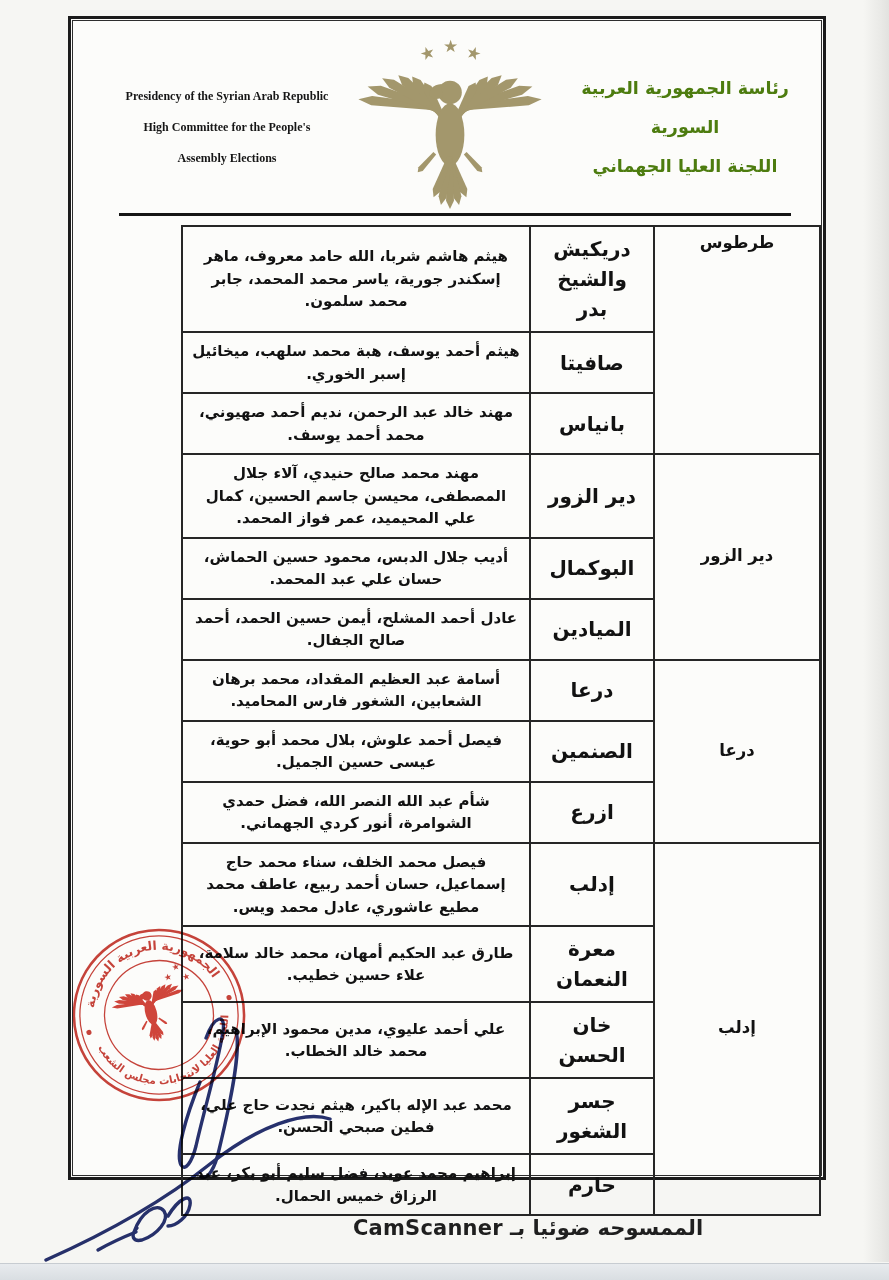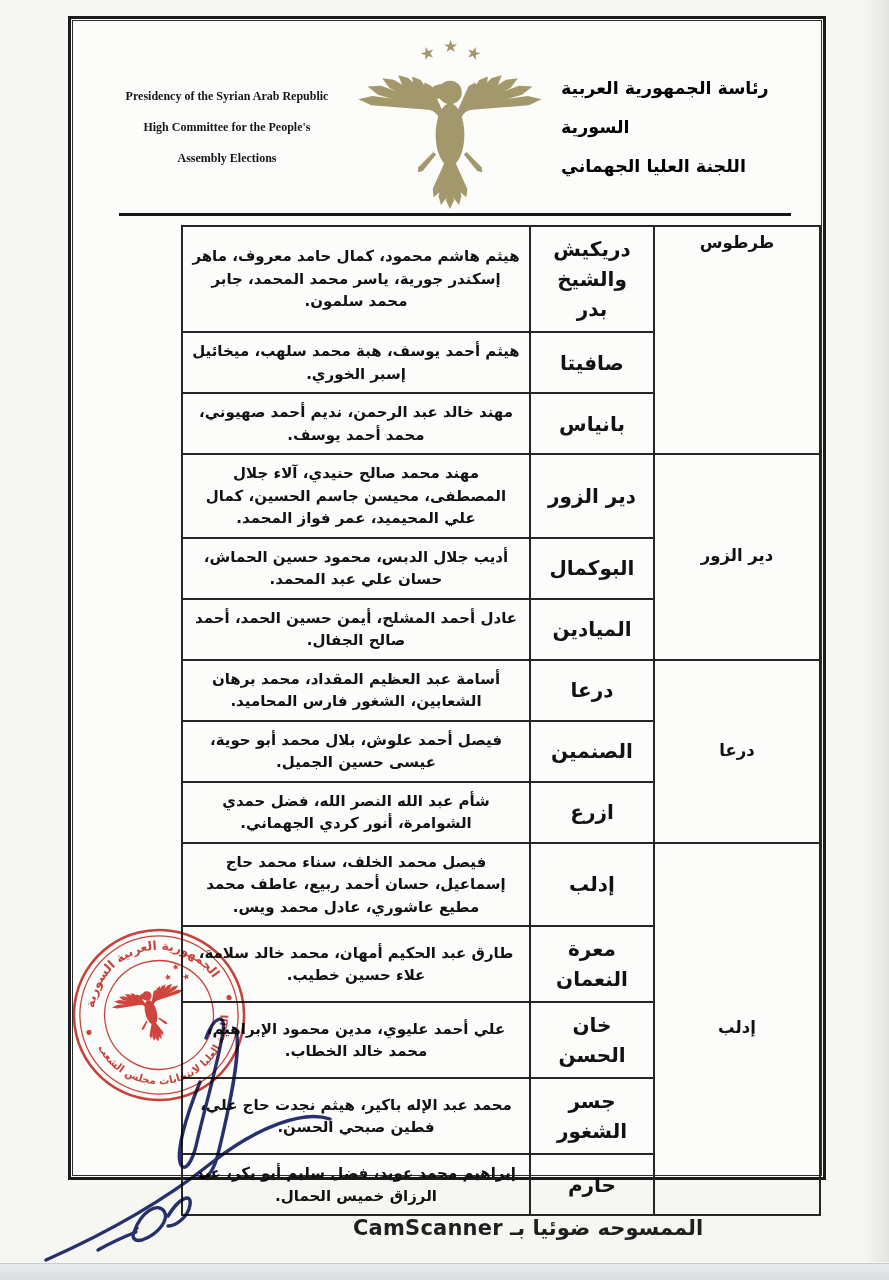--- a/index.html
+++ b/index.html
@@ -10,22 +10,22 @@
   .edge-right{position:absolute;top:0;right:0;width:26px;height:1262px;
     background:linear-gradient(to right,#f6f6f3,#e9e9e6 70%,#e2e2df);}
   
   .frame{position:absolute;left:68px;top:16px;width:758px;height:1164px;
     border:3px solid #1b1b1b;background:#fcfcfa;box-sizing:border-box;}
   .frame::before{content:"";position:absolute;inset:1px;border:1px solid #2e2e2e;pointer-events:none;}
   
   .hdr-en{position:absolute;left:6px;top:62px;width:300px;text-align:center;
     font-family:"Liberation Serif",serif;font-weight:bold;font-size:12px;
     line-height:31px;color:#161616;}
-  .hdr-ar{position:absolute;right:14px;top:50px;width:248px;text-align:left;
-    direction:rtl;font-weight:bold;font-size:17.5px;line-height:39px;color:#000000;}
+  .hdr-ar{position:absolute;right:14px;top:50px;width:248px;text-align:center;
+    direction:rtl;font-weight:bold;font-size:17.5px;line-height:39px;color:#4d7c0f;}
   .emblem{position:absolute;left:268px;top:38px;width:222px;height:152px;color:#a3976c;}
   .star{position:absolute;color:#a3976c;font-size:17px;line-height:1;}
   .star.s1{left:349px;top:26px;transform:rotate(-18deg);}
   .star.s2{left:372px;top:19px;}
   .star.s3{left:395px;top:26px;transform:rotate(18deg);}
   .rule{position:absolute;left:48px;top:194px;width:672px;height:3px;background:#151515;}
   
   .tbl-wrap{position:absolute;left:110px;top:206px;}
   table{border-collapse:collapse;width:638px;direction:rtl;table-layout:fixed;}
   td{border:2px solid #262626;padding:7px 8px;text-align:center;vertical-align:middle;
@@ -122,21 +122,21 @@
       <table dir="rtl">
         <colgroup>
           <col style="width:166px">
             <col style="width:124px">
             <col style="width:348px">
         </colgroup>
         <tbody>
             <tr>
               <td class="gov vtop" rowspan="3">طرطوس</td>
               <td class="district">دريكيش والشيخ بدر</td>
-              <td class="names">هيثم هاشم محمود، كمال حامد معروف، ماهر إسكندر جورية، ياسر محمد المحمد، جابر محمد سلمون.</td>
+              <td class="names">هيثم هاشم شربا، الله حامد معروف، ماهر إسكندر جورية، ياسر محمد المحمد، جابر محمد سلمون.</td>
             </tr>
             <tr>
               <td class="district">صافيتا</td>
               <td class="names">هيثم أحمد يوسف، هبة محمد سلهب، ميخائيل إسبر الخوري.</td>
             </tr>
             <tr>
               <td class="district">بانياس</td>
               <td class="names">مهند خالد عبد الرحمن، نديم أحمد صهيوني، محمد أحمد يوسف.</td>
             </tr>
             <tr>

